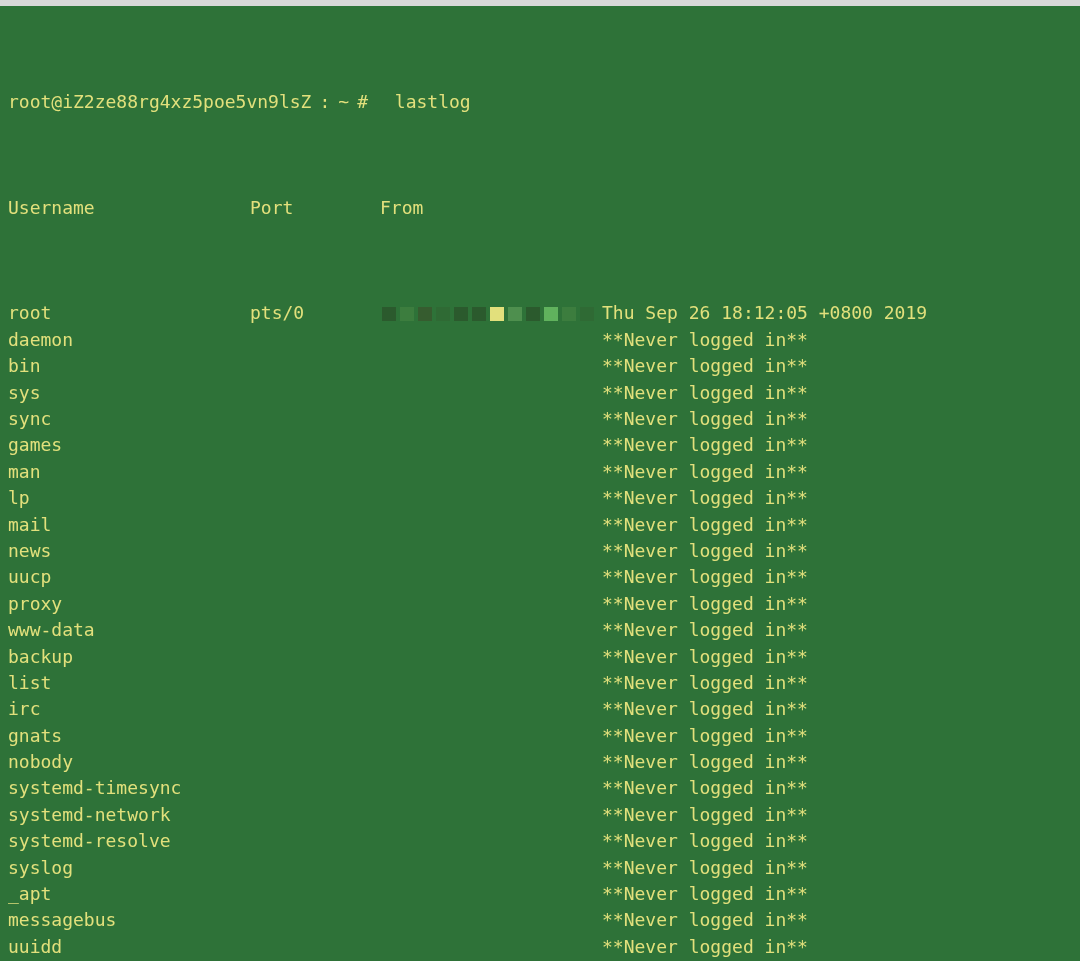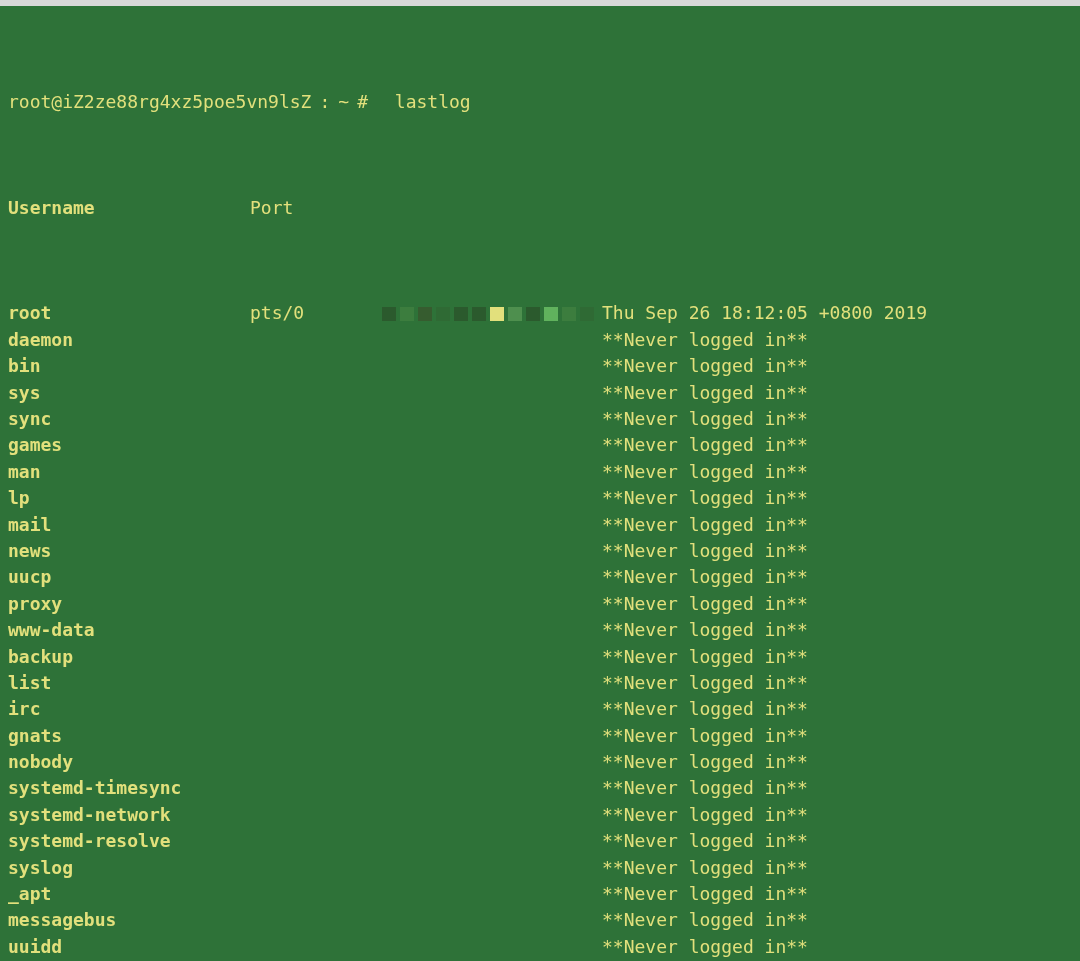--- a/index.html
+++ b/index.html
@@ -21,21 +21,21 @@
   .terminal {
     padding: 4px 8px 8px 8px;
     line-height: 26.4px;
     white-space: pre;
   }
   .row {
     display: flex;
     height: 26.4px;
     align-items: center;
   }
-  .col-user   { width: 210px; min-width:210px;font-weight:bold; }
+  .col-user   { width: 210px; min-width:210px; }
   .col-port   { width: 130px; min-width:130px;margin-left:32px; }
   .col-from   { width: 222px; min-width:222px; display:flex; align-items:center; }
   .col-latest { flex: 1 1 auto; }
   .blocks {
     display: inline-flex;
     gap: 4px;
     margin-left: 2px;
   }
   .blk {
     width: 14px;
@@ -51,17 +51,18 @@
 
 <div class="terminal">
 
   <div class="prompt-line">
     <span>root@iZ2ze88rg4xz5poe5vn9lsZ</span><span>:</span><span>~</span><span>#</span><span> </span><span>lastlog</span>
   </div>
 
   <div class="row">
     <span class="col-user">Username</span>
     <span class="col-port">Port</span>
+    <span class="col-from">From</span>
   </div>
 
   <div id="rows-container"><div class="row"><span class="col-user">root</span><span class="col-port">pts/0</span><span class="col-from"><span class="blocks"><span class="blk" style="background: rgb(43, 90, 45);"></span><span class="blk" style="background: rgb(60, 125, 62);"></span><span class="blk" style="background: rgb(54, 92, 47);"></span><span class="blk" style="background: rgb(47, 106, 52);"></span><span class="blk" style="background: rgb(43, 90, 45);"></span><span class="blk" style="background: rgb(43, 90, 45);"></span><span class="blk" style="background: rgb(226, 224, 124);"></span><span class="blk" style="background: rgb(78, 143, 78);"></span><span class="blk" style="background: rgb(43, 90, 45);"></span><span class="blk" style="background: rgb(96, 178, 93);"></span><span class="blk" style="background: rgb(60, 125, 62);"></span><span class="blk" style="background: rgb(47, 106, 52);"></span></span></span><span class="col-latest">Thu Sep 26 18:12:05 +0800 2019</span></div><div class="row"><span class="col-user">daemon</span><span class="col-port"></span><span class="col-from"></span><span class="col-latest">**Never logged in**</span></div><div class="row"><span class="col-user">bin</span><span class="col-port"></span><span class="col-from"></span><span class="col-latest">**Never logged in**</span></div><div class="row"><span class="col-user">sys</span><span class="col-port"></span><span class="col-from"></span><span class="col-latest">**Never logged in**</span></div><div class="row"><span class="col-user">sync</span><span class="col-port"></span><span class="col-from"></span><span class="col-latest">**Never logged in**</span></div><div class="row"><span class="col-user">games</span><span class="col-port"></span><span class="col-from"></span><span class="col-latest">**Never logged in**</span></div><div class="row"><span class="col-user">man</span><span class="col-port"></span><span class="col-from"></span><span class="col-latest">**Never logged in**</span></div><div class="row"><span class="col-user">lp</span><span class="col-port"></span><span class="col-from"></span><span class="col-latest">**Never logged in**</span></div><div class="row"><span class="col-user">mail</span><span class="col-port"></span><span class="col-from"></span><span class="col-latest">**Never logged in**</span></div><div class="row"><span class="col-user">news</span><span class="col-port"></span><span class="col-from"></span><span class="col-latest">**Never logged in**</span></div><div class="row"><span class="col-user">uucp</span><span class="col-port"></span><span class="col-from"></span><span class="col-latest">**Never logged in**</span></div><div class="row"><span class="col-user">proxy</span><span class="col-port"></span><span class="col-from"></span><span class="col-latest">**Never logged in**</span></div><div class="row"><span class="col-user">www-data</span><span class="col-port"></span><span class="col-from"></span><span class="col-latest">**Never logged in**</span></div><div class="row"><span class="col-user">backup</span><span class="col-port"></span><span class="col-from"></span><span class="col-latest">**Never logged in**</span></div><div class="row"><span class="col-user">list</span><span class="col-port"></span><span class="col-from"></span><span class="col-latest">**Never logged in**</span></div><div class="row"><span class="col-user">irc</span><span class="col-port"></span><span class="col-from"></span><span class="col-latest">**Never logged in**</span></div><div class="row"><span class="col-user">gnats</span><span class="col-port"></span><span class="col-from"></span><span class="col-latest">**Never logged in**</span></div><div class="row"><span class="col-user">nobody</span><span class="col-port"></span><span class="col-from"></span><span class="col-latest">**Never logged in**</span></div><div class="row"><span class="col-user">systemd-timesync</span><span class="col-port"></span><span class="col-from"></span><span class="col-latest">**Never logged in**</span></div><div class="row"><span class="col-user">systemd-network</span><span class="col-port"></span><span class="col-from"></span><span class="col-latest">**Never logged in**</span></div><div class="row"><span class="col-user">systemd-resolve</span><span class="col-port"></span><span class="col-from"></span><span class="col-latest">**Never logged in**</span></div><div class="row"><span class="col-user">syslog</span><span class="col-port"></span><span class="col-from"></span><span class="col-latest">**Never logged in**</span></div><div class="row"><span class="col-user">_apt</span><span class="col-port"></span><span class="col-from"></span><span class="col-latest">**Never logged in**</span></div><div class="row"><span class="col-user">messagebus</span><span class="col-port"></span><span class="col-from"></span><span class="col-latest">**Never logged in**</span></div><div class="row"><span class="col-user">uuidd</span><span class="col-port"></span><span class="col-from"></span><span class="col-latest">**Never logged in**</span></div><div class="row"><span class="col-user">ntp</span><span class="col-port"></span><span class="col-from"></span><span class="col-latest">**Never logged in**</span></div></div>
 
 </div>
 
 </body></html>

